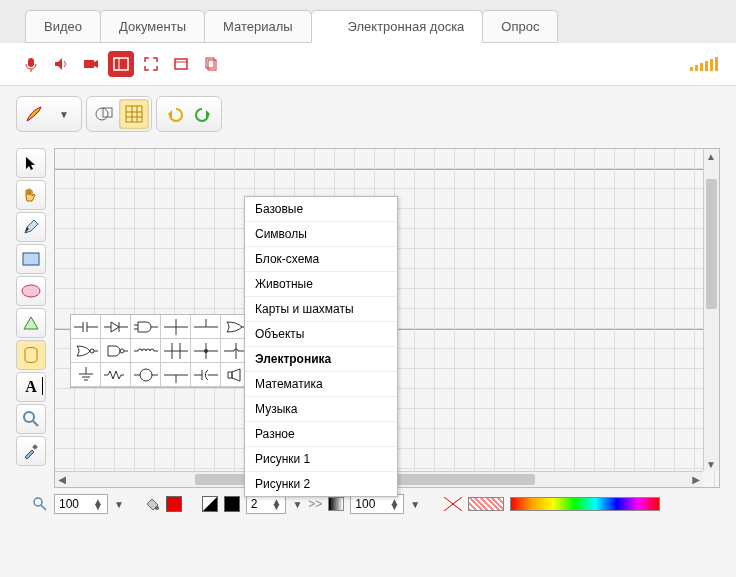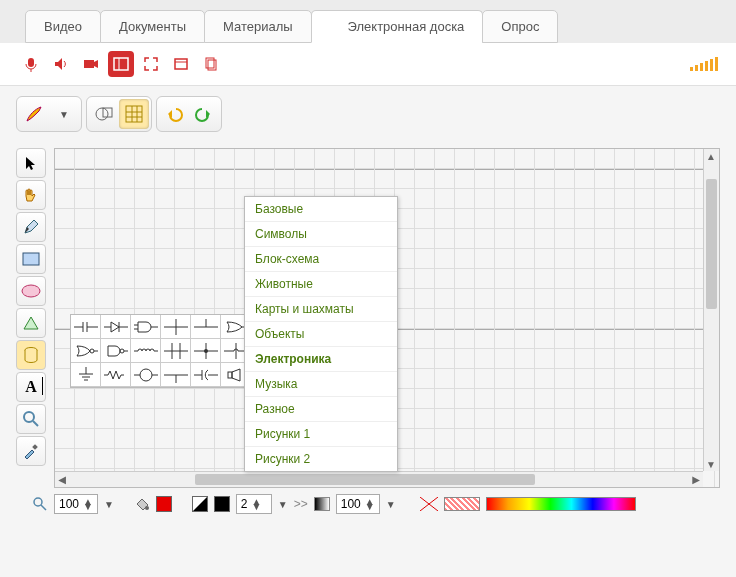--- a/index.html
+++ b/index.html
@@ -30,28 +30,28 @@
       linear-gradient(90deg,#aaa 1px, transparent 1px);
     background-size: 20px 20px,20px 20px,160px 160px,160px 160px;
     background-position: -1px -1px,-1px -1px,-1px 20px,-1px 20px;
   }
   .vscroll { position: absolute; right: 0; top: 0; bottom: 16px; width: 16px; background: #f0f0f0; border-left:1px solid #ccc; }
   .vscroll .thumb{ position:absolute; top:30px; left:2px; right:2px; height:130px; background:#c7c7c7; border-radius:2px;}
   .hscroll { position: absolute; left:0; right:16px; bottom:0; height:16px; background:#f0f0f0; border-top:1px solid #ccc; }
   .hscroll .thumb{ position:absolute; left:140px; top:2px; bottom:2px; width:340px; background:#c7c7c7; border-radius:2px;}
   .sarrow{position:absolute;width:14px;height:14px;display:flex;align-items:center;justify-content:center;font-size:10px;color:#666;}
   .popmenu { position: absolute; left: 244px; top: 196px; width: 154px; background: #fff; border: 1px solid #bbb; box-shadow: 1px 1px 4px rgba(0,0,0,.2); z-index: 10; }
-  .popitem { padding: 5px 10px; font-size: 12px; color: #4d7c0f; border-bottom: 1px solid #eee; cursor: pointer; }
+  .popitem { padding: 5px 10px; font-size: 12px; color: #000000; border-bottom: 1px solid #eee; cursor: pointer; }
   .popitem:last-child { border-bottom:none; }
   .popitem.hl { font-weight: bold; }
   .subpalette { position: absolute; left: 70px; top: 314px; z-index: 9; border: 1px solid #bbb; background: #fff; }
   .subrow { display:flex; }
   .subcell { width: 30px; height: 24px; border-right:1px solid #ccc; border-bottom:1px solid #ccc; display:flex; align-items:center; justify-content:center; }
   .bottombar { display:flex; align-items:center; padding: 6px 16px; gap: 6px; font-size:12px; }
-  .numbox { border:1px solid #aaa; background:#fff; padding:2px 4px; min-width:36px; display:flex; align-items:center; gap:4px; }
+  .numbox { border:1px solid #aaa; background:#fff; padding:2px 4px; min-width:36px; display:flex; align-items:center; gap:14px; }
   .spin{font-size:10px;line-height:5px;color:#555;display:flex;flex-direction:column;}
   .sw { width:16px; height:16px; border:1px solid #666;}
   .spectrum{width:150px;height:14px;background:linear-gradient(90deg,red,orange,yellow,lime,cyan,blue,magenta,red);border:1px solid #888;}
   .drop{font-size:10px;color:#555;}
   .hatch{width:36px;height:14px;border:1px solid #888;background:repeating-linear-gradient(45deg,#f88,#f88 2px,#fff 2px,#fff 4px);}
   svg{display:block;}
 </style>
 </head>
 <body>
 
@@ -422,17 +422,18 @@
 </div>
 
 <div class="popmenu">
   <div class="popitem">Базовые</div>
   <div class="popitem">Символы</div>
   <div class="popitem">Блок-схема</div>
   <div class="popitem">Животные</div>
   <div class="popitem">Карты и шахматы</div>
   <div class="popitem">Объекты</div>
   <div class="popitem hl">Электроника</div>
+  <div class="popitem">Математика</div>
   <div class="popitem">Музыка</div>
   <div class="popitem">Разное</div>
   <div class="popitem">Рисунки 1</div>
   <div class="popitem">Рисунки 2</div>
 </div>
 
 </body></html>

